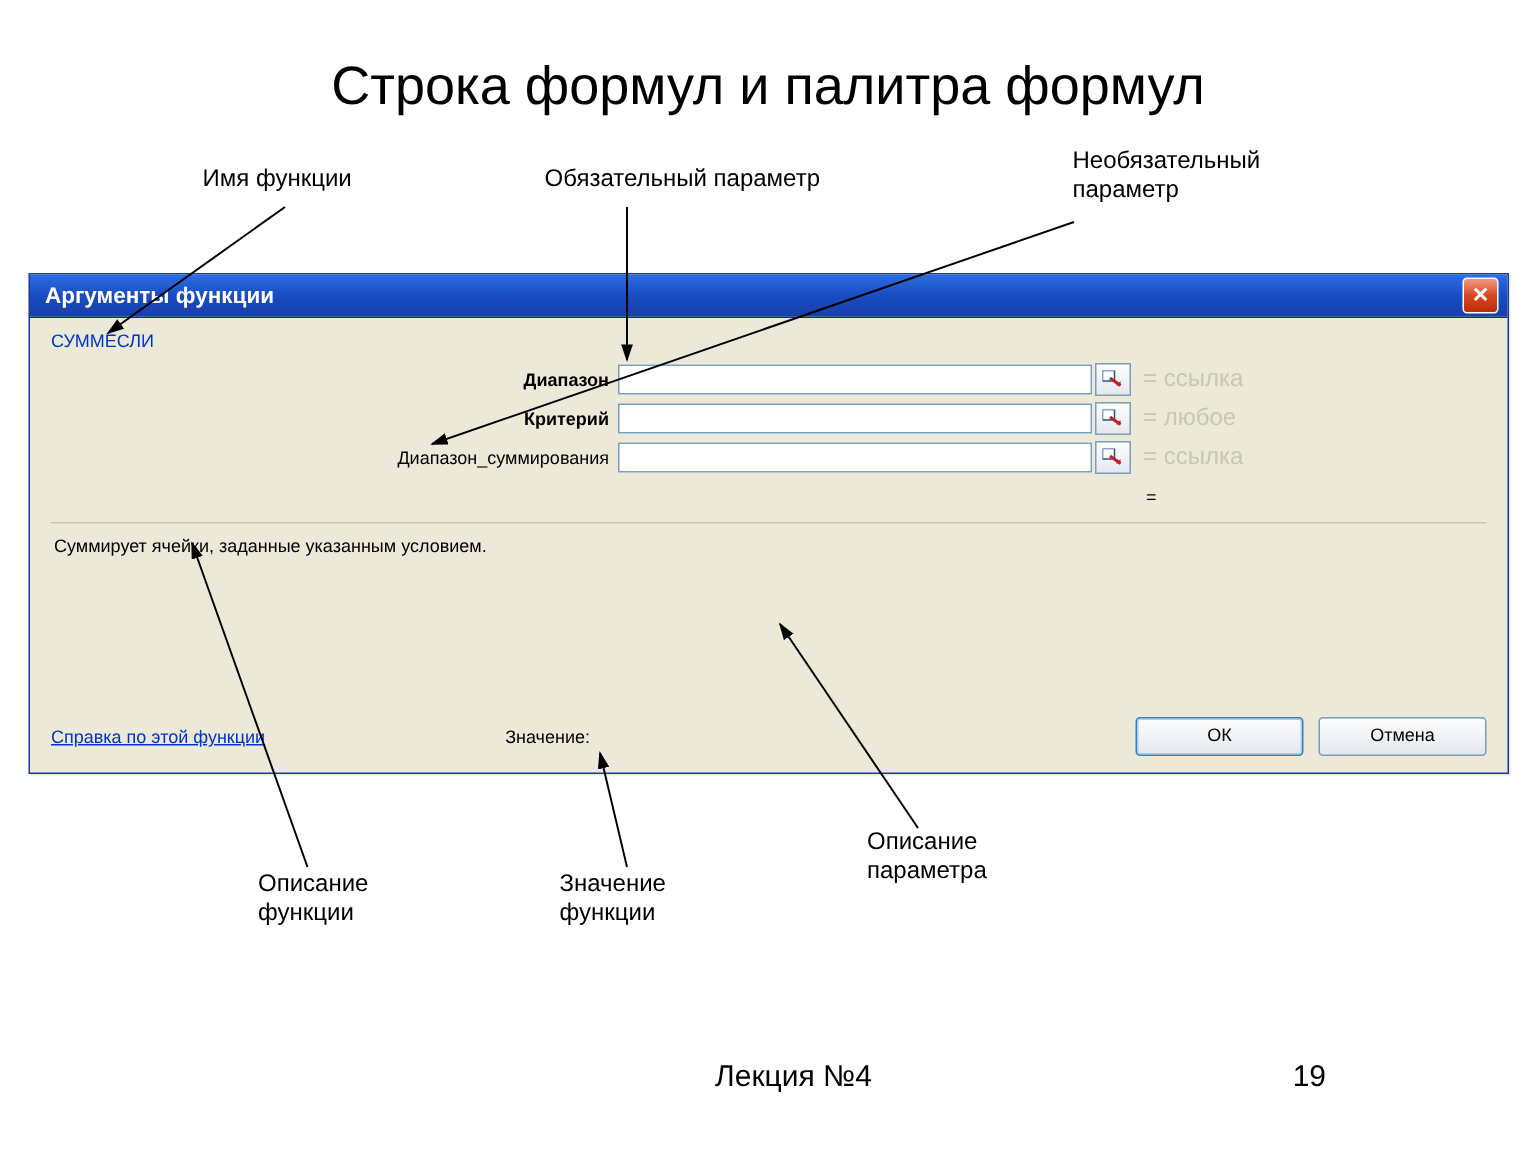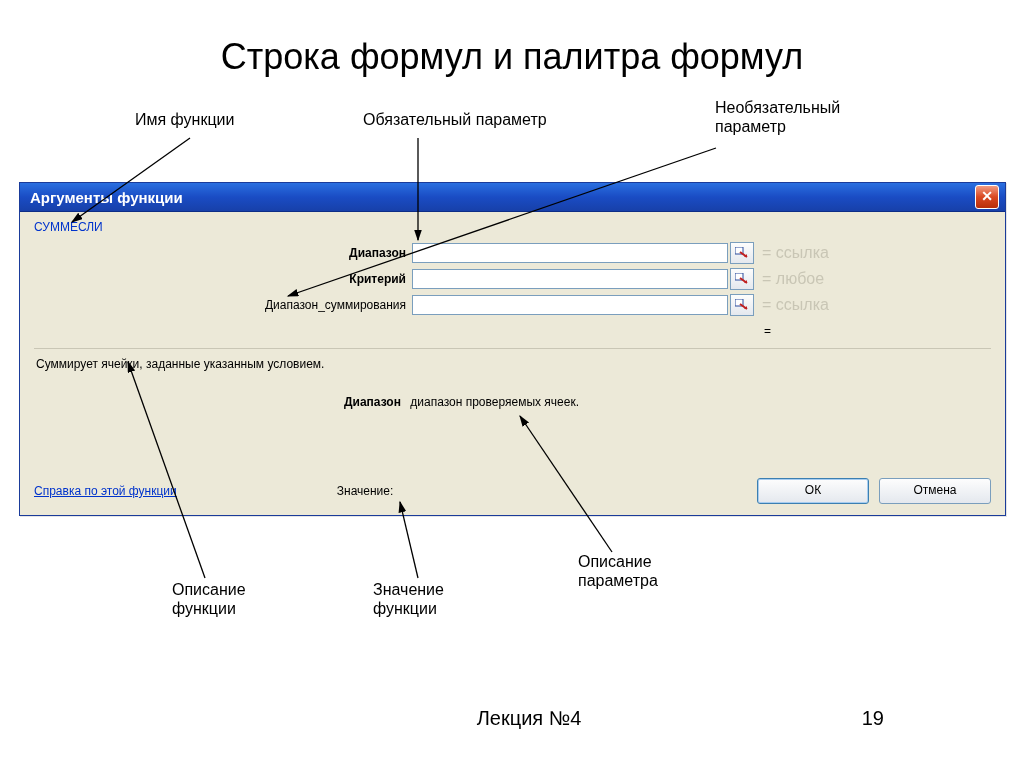--- a/index.html
+++ b/index.html
@@ -267,24 +267,20 @@
             </svg>
         </div>
         <div class="param-result"><span>=</span> <span>ссылка</span></div>
       </div>
 
       <div class="eq-row">=</div>
       <div class="divider"></div>
 
       <div class="func-desc">Суммирует ячейки, заданные указанным условием.</div>
 
-      <div class="param-help">
-        <span class="pname">Диапазон</span>
-        <span>диапазон проверяемых ячеек.</span>
-      </div>
 
       <div class="bottom-row">
         <span class="help-link">Справка по этой функции</span>
         <span class="value-lbl">Значение:</span>
         <span class="spacer"></span>
         <div class="btn default">ОК</div>
         <div class="btn">Отмена</div>
       </div>
     </div>
   </div>

